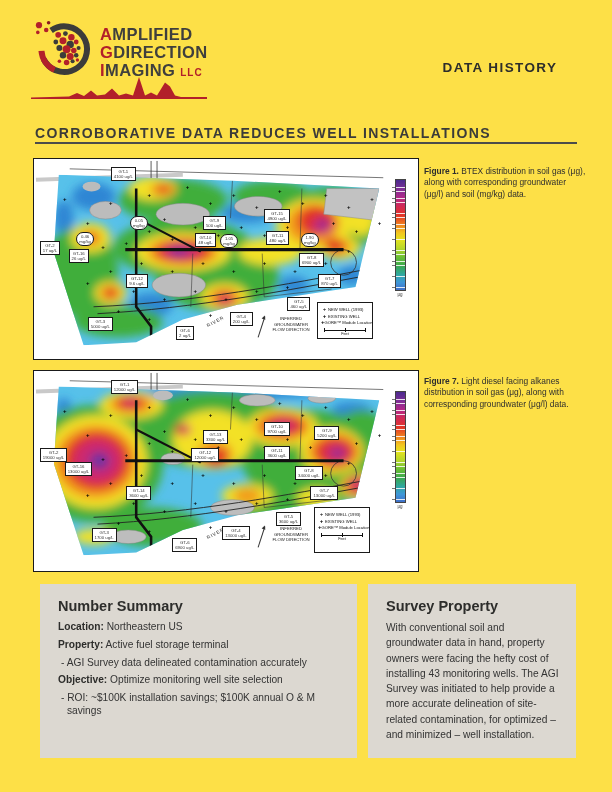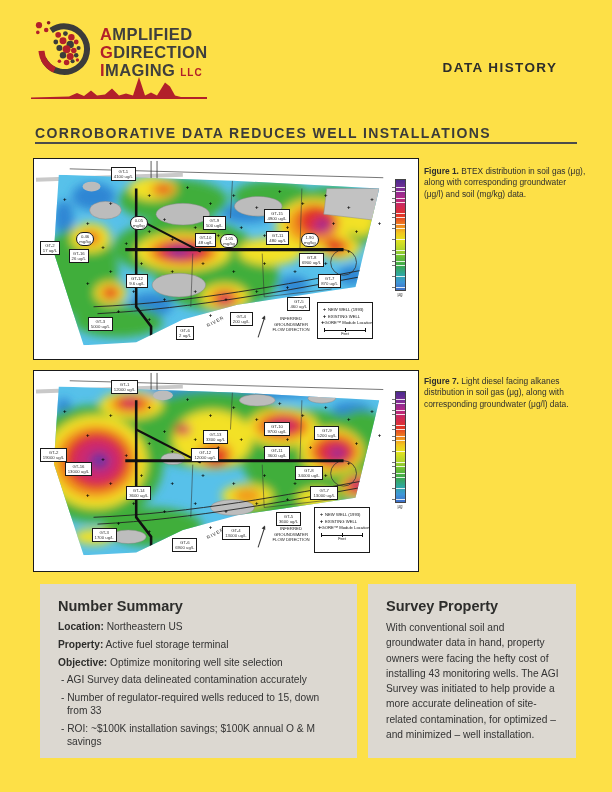--- a/index.html
+++ b/index.html
@@ -600,23 +600,22 @@
   </div>
   <div class="fig-caption" id="cap2">
     <b>Figure 7.</b><span> Light diesel facing alkanes distribution in soil gas (μg), along with corresponding groundwater (μg/l) data.</span>
   </div>
 
   <div class="info-box summary-box">
     <h2 class="box-title">Number Summary</h2>
     <div class="sum-content">
         <div class="sum-line"><b>Location:</b> Northeastern US</div>
         <div class="sum-line"><b>Property:</b> Active fuel storage terminal</div>
+        <div class="sum-line bullet">- AGI Survey data delineated contamination accurately</div>
         <div class="sum-line"><b>Objective:</b> Optimize monitoring well site selection</div>
-        <div class="sum-line bullet">- AGI Survey data delineated contamination accurately</div>
-        <div class="sum-line bullet">- Number of regulator-required wells reduced to 15, down from 33</div>
         <div class="sum-line bullet">- ROI: ~$100K installation savings; $100K annual O &amp; M savings</div>
       </div>
   </div>
 
   <div class="info-box objective-box">
     <h2 class="box-title">Survey Property</h2>
     <div class="obj-body">With conventional soil and groundwater data in hand, property owners were facing the hefty cost of installing 43 monitoring wells. The AGI Survey was initiated to help provide a more accurate delineation of site-related contamination, for optimized – and minimized – well installation.</div>
   </div>
 
 </div>

